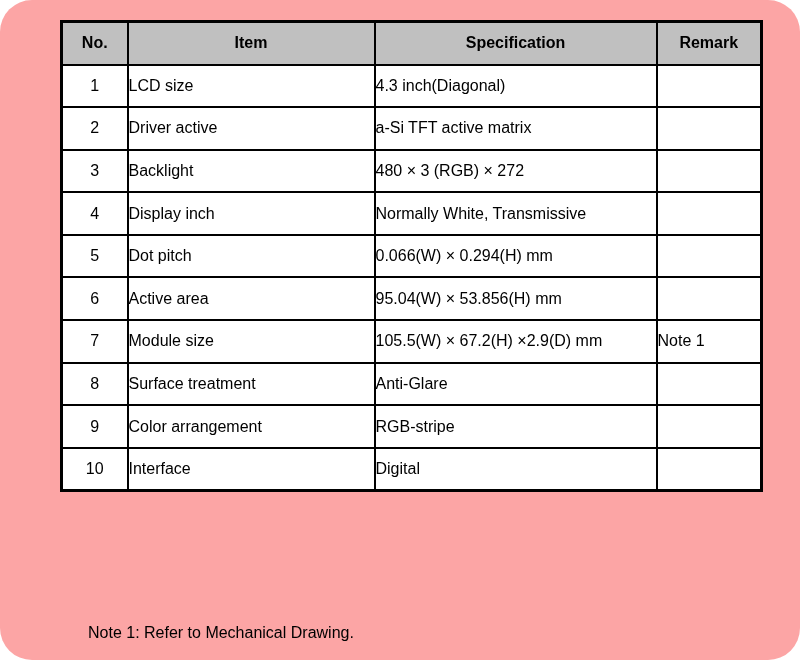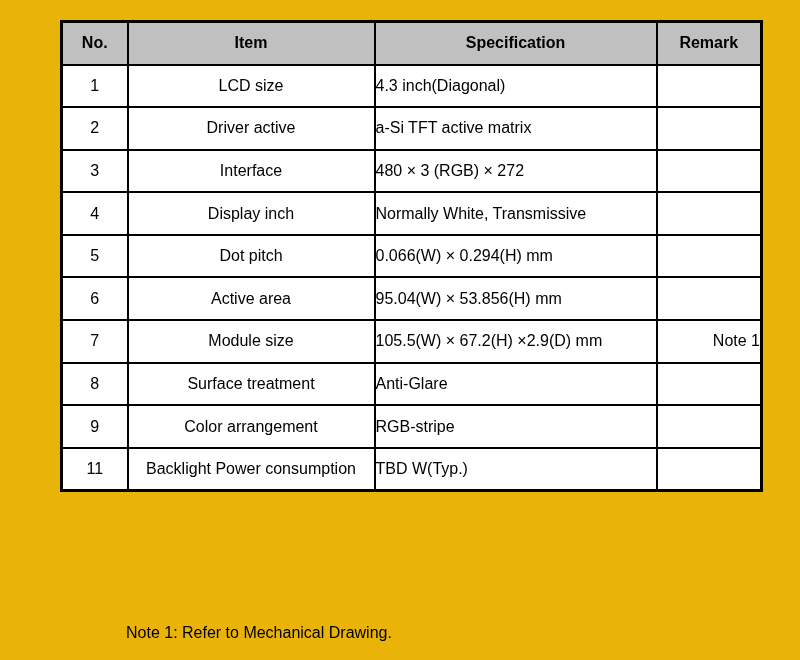--- a/index.html
+++ b/index.html
@@ -6,22 +6,23 @@
     margin: 0;
     padding: 0;
     background: #ffffff;
     font-family: "Liberation Sans", sans-serif;
     color: #000000;
   }
   .page {
     position: relative;
     width: 800px;
     height: 660px;
-    background: #eab308;
+    background: #fca5a5;
     overflow: hidden;
+    border-radius: 32px;
   }
   .table-wrap {
     position: absolute;
     left: 60px;
     top: 20px;
   }
   table.spec-table {
     border-collapse: collapse;
     table-layout: fixed;
     width: 700px;
@@ -41,30 +42,29 @@
     background: #c0c0c0;
     font-weight: bold;
     text-align: center;
     height: 43px;
   }
   table.spec-table td {
     height: 42.6px;
     background: #ffffff;
   }
   td.td-no { text-align: center; }
-  td.td-item { text-align: center; padding-left: 11px; }
+  td.td-item { text-align: left; padding-left: 11px; }
   td.td-spec { text-align: left; padding-left: 9px; margin-left: 32px; }
-  td.td-remark { text-align: right; padding-left: 8px; }
+  td.td-remark { text-align: left; padding-left: 8px; }
   .note-line {
     position: absolute;
     left: 88px;
     top: 624px;
     font-size: 16px;
     color: #000000;
-    margin-left: 38px;
   }
 </style>
 </head>
 <body>
 
 <div class="page">
   <div class="table-wrap">
     <table class="spec-table">
       <colgroup>
         <col style="width:66px">
@@ -88,21 +88,21 @@
             <td class="td-remark"></td>
           </tr>
           <tr>
             <td class="td-no">2</td>
             <td class="td-item">Driver active</td>
             <td class="td-spec">a-Si TFT active matrix</td>
             <td class="td-remark"></td>
           </tr>
           <tr>
             <td class="td-no">3</td>
-            <td class="td-item">Interface</td>
+            <td class="td-item">Backlight</td>
             <td class="td-spec">480 × 3 (RGB) × 272</td>
             <td class="td-remark"></td>
           </tr>
           <tr>
             <td class="td-no">4</td>
             <td class="td-item">Display inch</td>
             <td class="td-spec">Normally White, Transmissive</td>
             <td class="td-remark"></td>
           </tr>
           <tr>
@@ -129,22 +129,22 @@
             <td class="td-spec">Anti-Glare</td>
             <td class="td-remark"></td>
           </tr>
           <tr>
             <td class="td-no">9</td>
             <td class="td-item">Color arrangement</td>
             <td class="td-spec">RGB-stripe</td>
             <td class="td-remark"></td>
           </tr>
           <tr>
-            <td class="td-no">11</td>
-            <td class="td-item">Backlight Power consumption</td>
-            <td class="td-spec">TBD W(Typ.)</td>
+            <td class="td-no">10</td>
+            <td class="td-item">Interface</td>
+            <td class="td-spec">Digital</td>
             <td class="td-remark"></td>
           </tr>
         </tbody>
     </table>
   </div>
   <div class="note-line">Note 1: Refer to Mechanical Drawing.</div>
 </div>
 
 </body></html>

